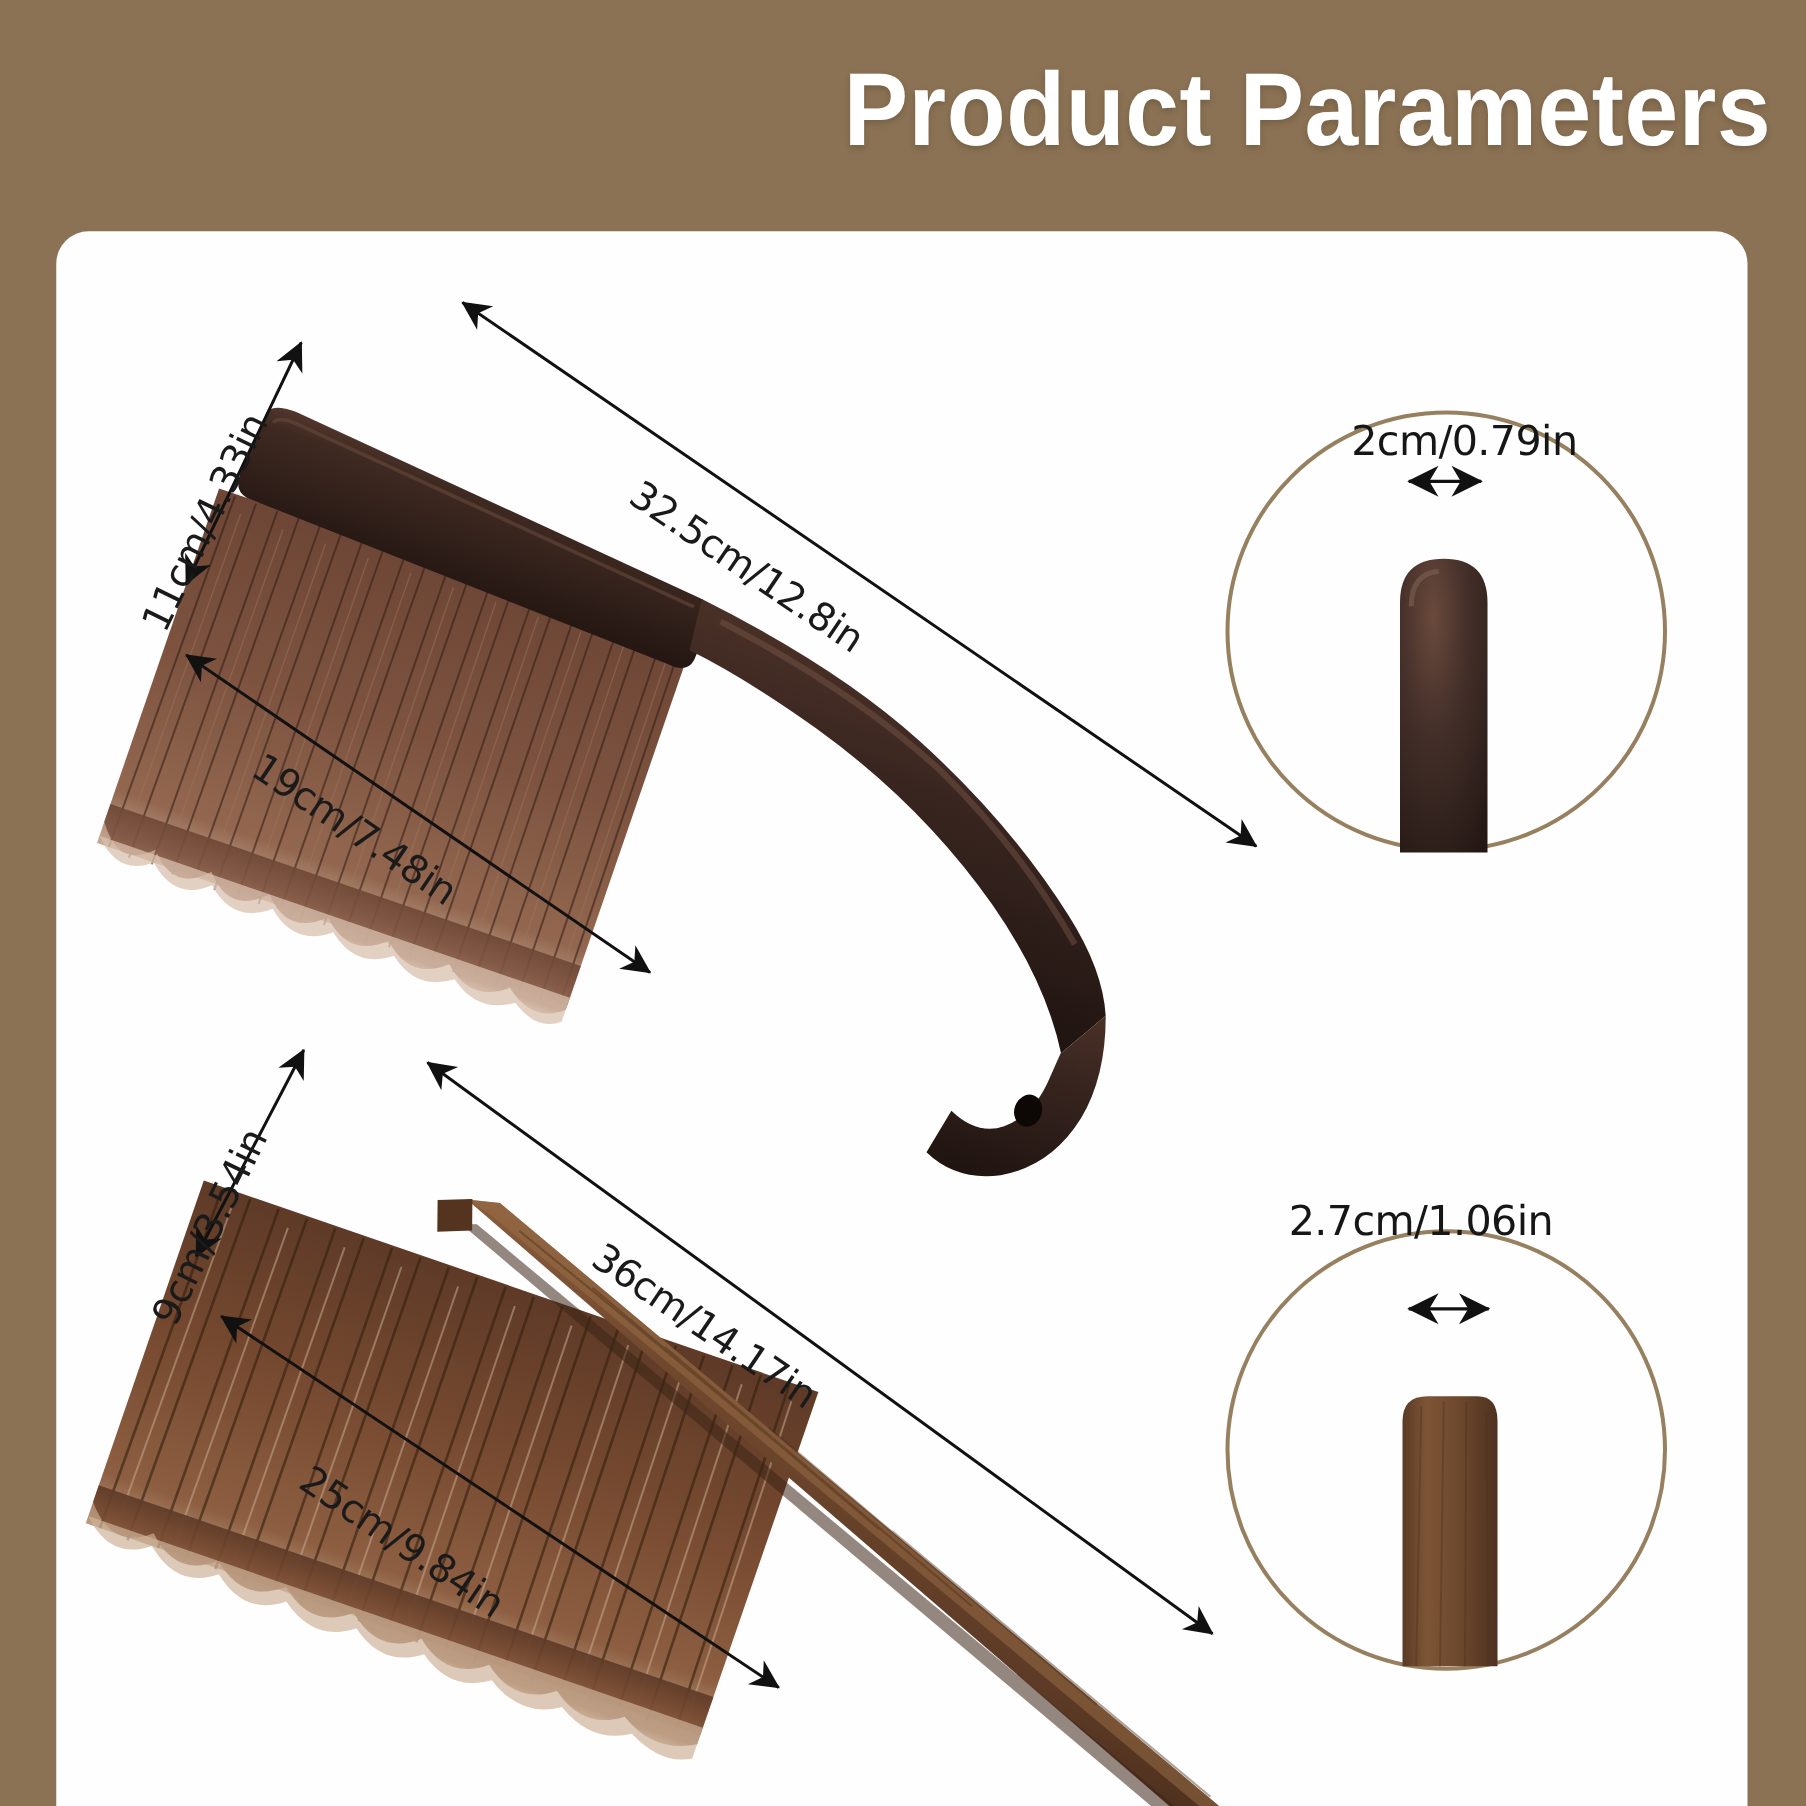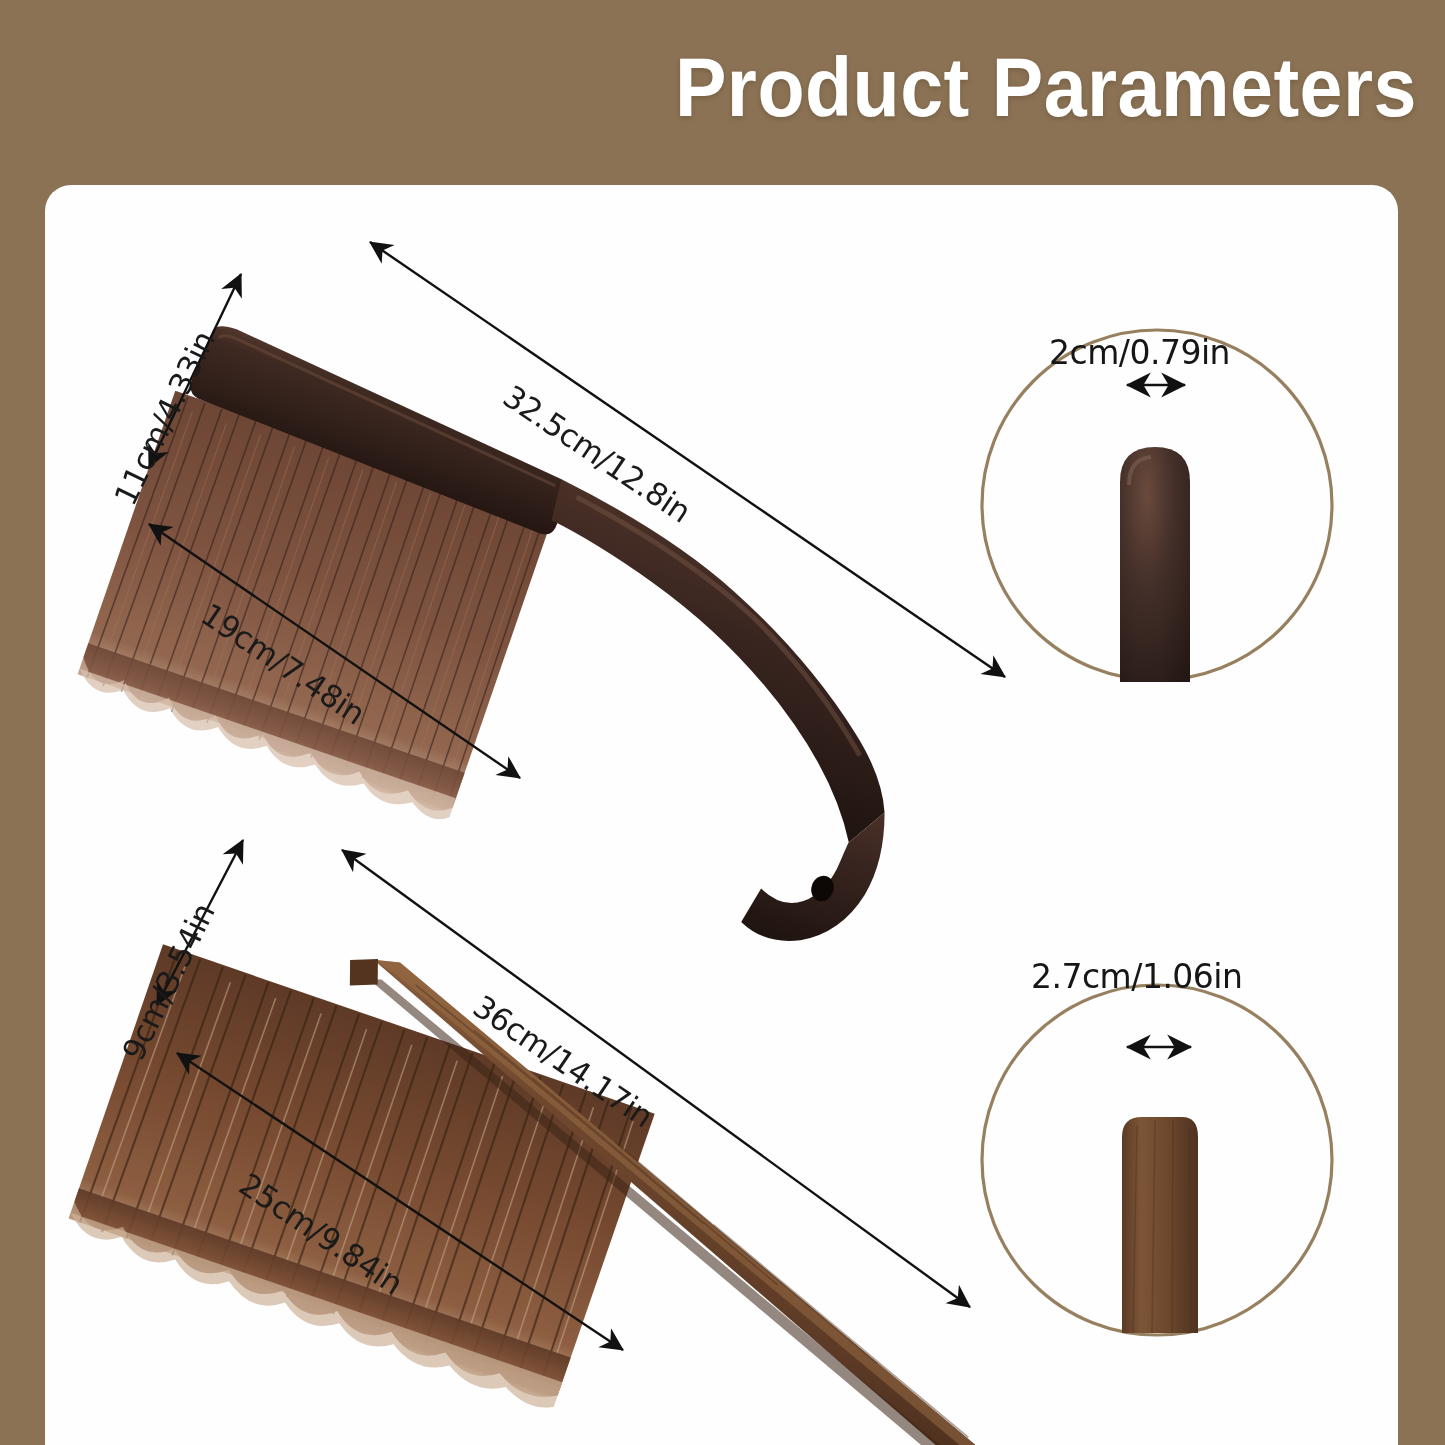--- a/index.html
+++ b/index.html
@@ -301,18 +301,18 @@
     <div class="dim" style="left:462px; top:190px; transform:rotate(34deg);">32.5cm/12.8in</div>
 
     <div class="dim" style="left:160px; top:408px; transform:rotate(34deg);">19cm/7.48in</div>
 
     <div class="dim" style="left:86px; top:855px; transform:rotate(-64deg);">9cm/3.54in</div>
 
     <div class="dim" style="left:432px; top:800px; transform:rotate(34deg);">36cm/14.17in</div>
 
     <div class="dim" style="left:198px; top:978px; transform:rotate(34deg);">25cm/9.84in</div>
 
-    <div class="dim-circ" style="left:1004px; top:148px;">2cm/0.79in</div>
+    <div class="dim-circ" style="left:1036px; top:148px;">2cm/0.79in</div>
 
     <div class="dim-circ" style="left:986px; top:772px;">2.7cm/1.06in</div>
 
   </div>
 </div>
 
 </body></html>

